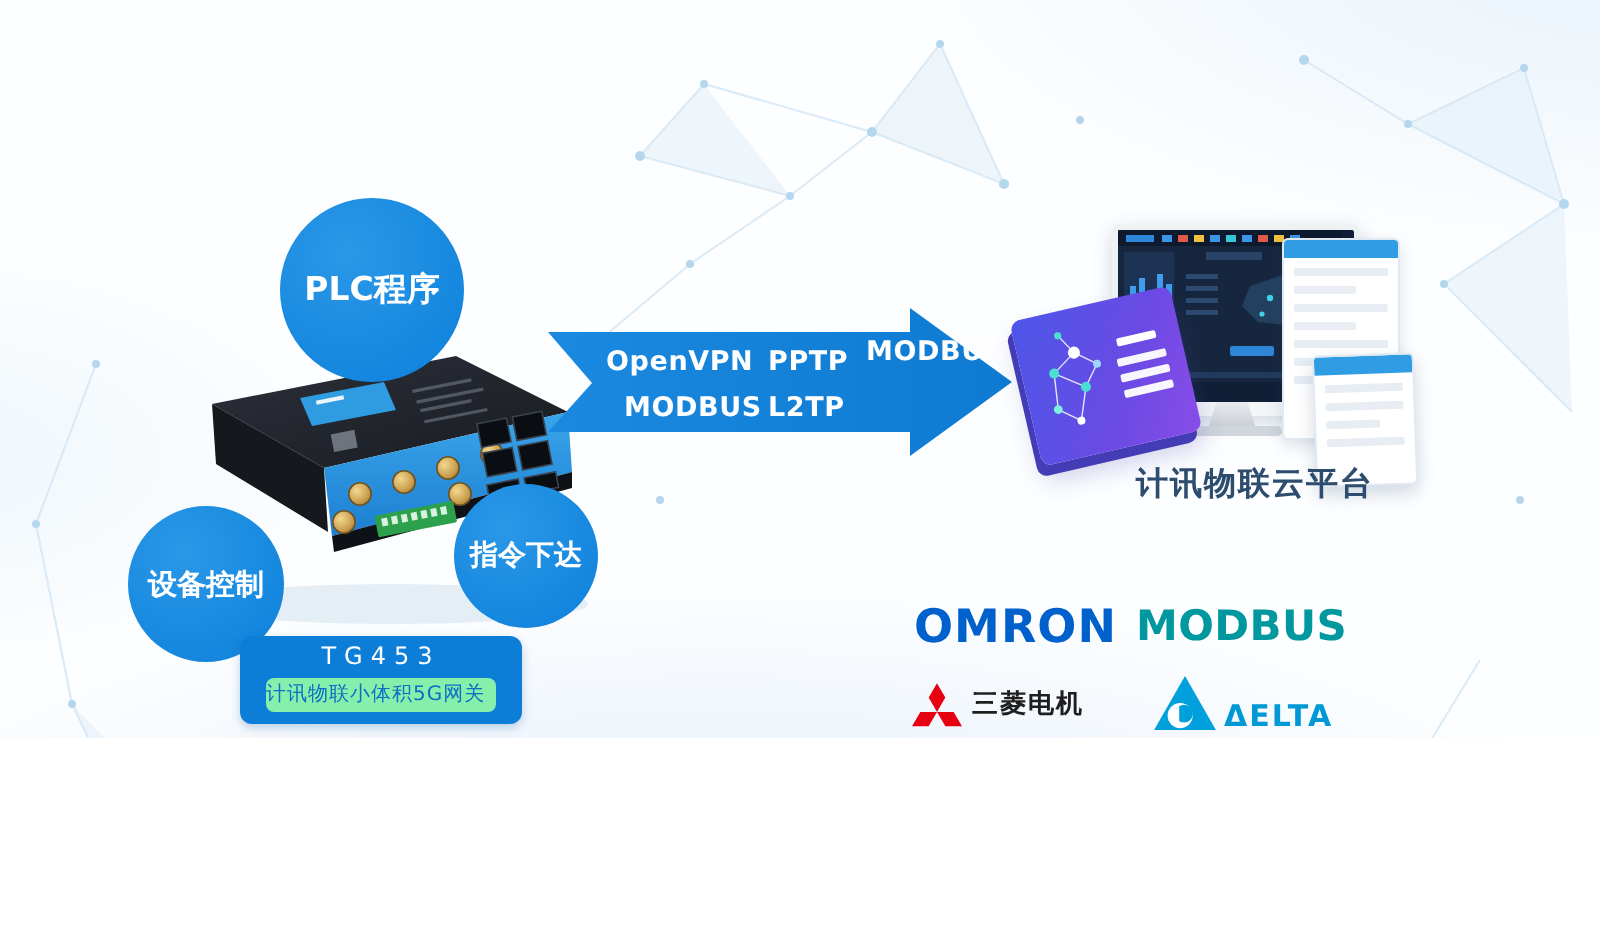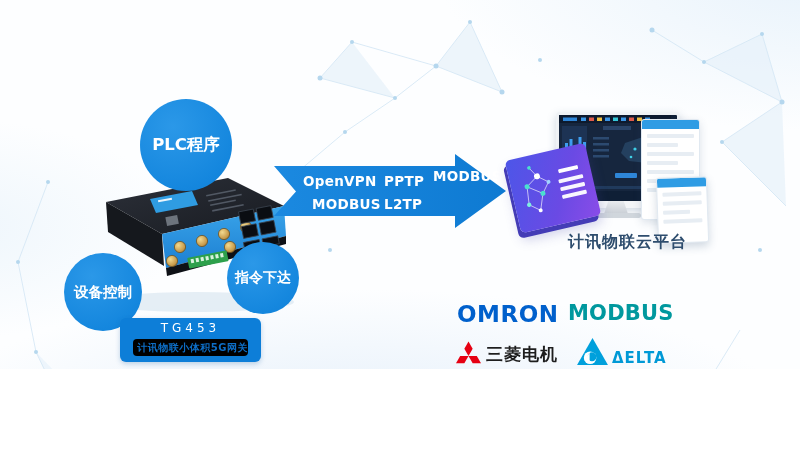--- a/index.html
+++ b/index.html
@@ -32,22 +32,22 @@
   .p-openvpn{left:303px;top:173px;}
   .p-pptp{left:384px;top:173px;}
   .p-ipsec{left:312px;top:196px;}
   .p-l2tp{left:384px;top:196px;}
   .p-modbus{left:433px;top:168px;text-align:center;}
 
   
   .tag{position:absolute;left:120px;top:318px;width:141px;height:44px;background:#0d7ed8;border-radius:6px;
     box-shadow:0 2px 5px rgba(20,90,160,.25);}
   .tag-model{text-align:center;color:#fff;font-weight:400;font-size:12px;letter-spacing:4px;line-height:21px;}
-  .tag-sub{position:absolute;left:13px;top:21px;width:115px;height:17px;background:#000000;border-radius:4px;
-    text-align:right;line-height:17px;font-size:10px;font-weight:700;color:#0d6ec6;letter-spacing:.5px;}
+  .tag-sub{position:absolute;left:13px;top:21px;width:115px;height:17px;background:#86efac;border-radius:4px;
+    text-align:left;line-height:17px;font-size:10px;font-weight:400;color:#0d6ec6;letter-spacing:.5px;}
 
   
   .monitor{position:absolute;left:556px;top:112px;width:118px;height:86px;background:#0f1f36;
     border:3px solid #eff2f5;border-bottom:7px solid #f3f5f7;border-radius:4px;
     box-shadow:0 3px 10px rgba(50,80,120,.22);overflow:hidden;}
   .stand{position:absolute;left:604px;top:201px;width:24px;height:13px;
     background:linear-gradient(#e9ecef,#c9ced5);clip-path:polygon(18% 0,82% 0,100% 100%,0 100%);}
   .stand-base{position:absolute;left:591px;top:213px;width:50px;height:5px;background:#d0d6dc;border-radius:3px;}
   .panel{position:absolute;background:#fff;border:1px solid #e1e9f1;border-radius:3px;
     box-shadow:0 3px 8px rgba(50,80,120,.16);overflow:hidden;}
@@ -63,21 +63,21 @@
     box-shadow:-3px 5px 0 0 #443cb6, 0 8px 12px rgba(70,70,170,.25);}
   .caption{position:absolute;left:517px;top:232px;width:170px;text-align:right;
     font-size:16px;font-weight:700;letter-spacing:1px;color:#2e4d6e;}
 
   
   .brand-omron{position:absolute;left:457px;top:301px;font-size:23px;font-weight:800;
     letter-spacing:.5px;color:#0060cc;}
   .brand-siemens{position:absolute;left:568px;top:301px;font-size:21px;font-weight:800;
     letter-spacing:.2px;color:#00989e;}
   #mitsu-mark{left:456px;top:341px;width:25px;height:23px;}
-  .brand-mitsubishi{position:absolute;left:486px;top:343px;font-size:17px;font-weight:700;color:#1e1e1e;letter-spacing:1px;}
+  .brand-mitsubishi{position:absolute;left:486px;top:343px;font-size:13px;font-weight:700;color:#1e1e1e;letter-spacing:1px;}
   #delta-mark{left:576px;top:337px;width:33px;height:29px;}
   .brand-delta{position:absolute;left:612px;top:349px;font-size:15px;font-weight:800;color:#0099d6;letter-spacing:1px;}
 </style>
 </head>
 <body>
 
 <div id="canvas">
 
   <svg id="mesh" viewBox="0 0 800 469">
     <g fill="#e6f1fa" opacity="0.65">

